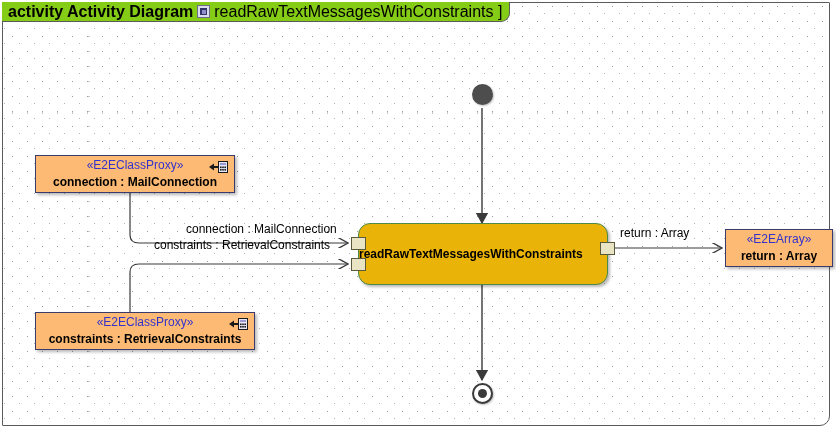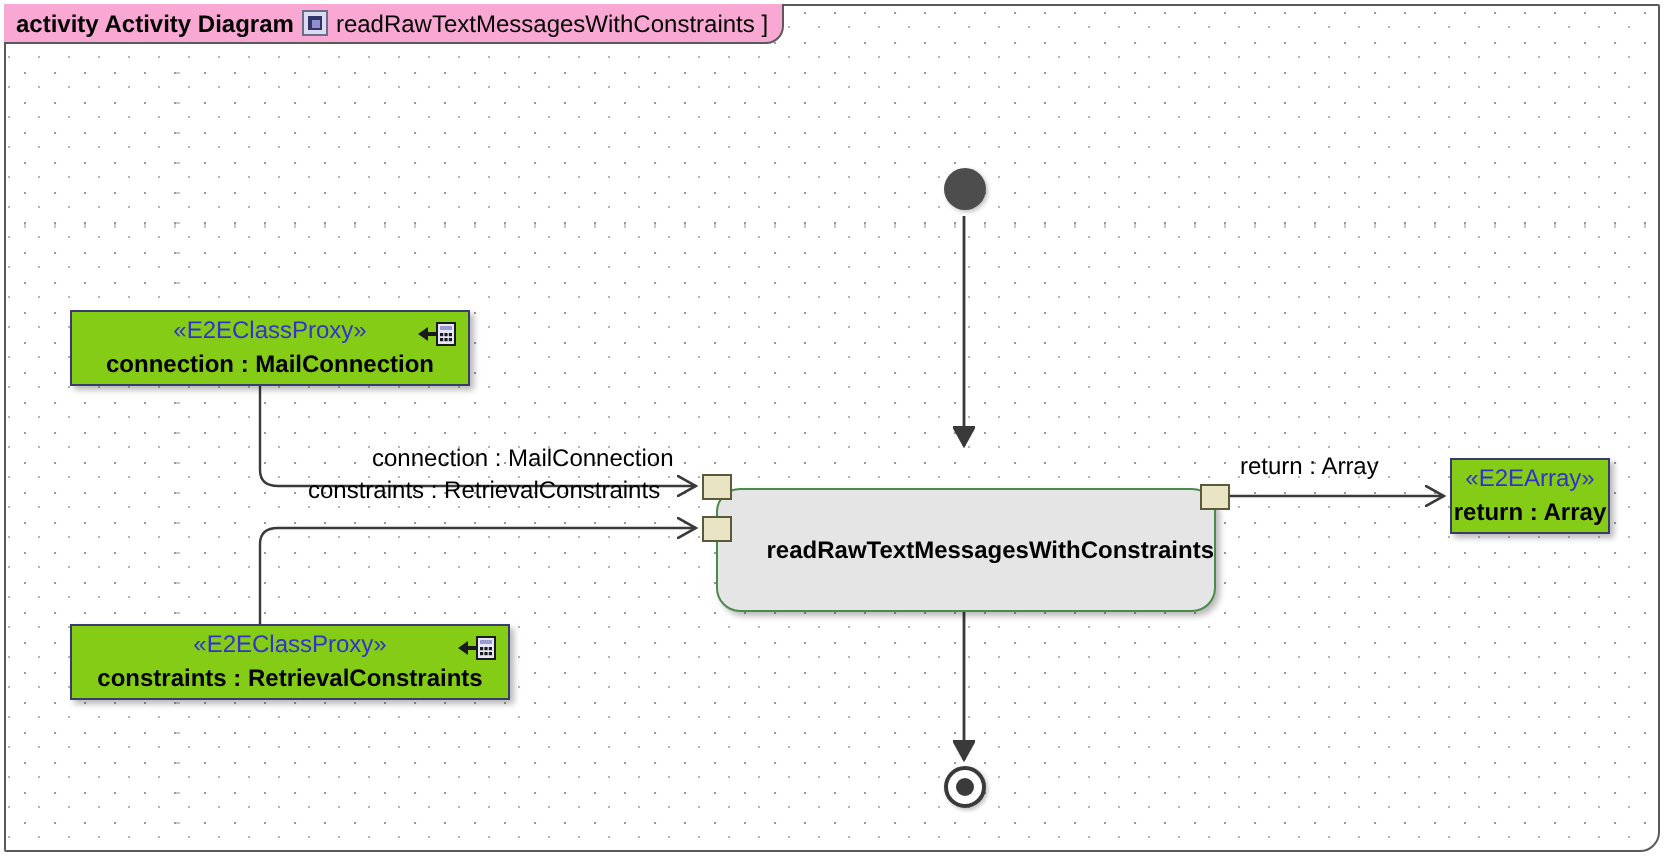--- a/index.html
+++ b/index.html
@@ -59,26 +59,26 @@
   .frame-tab {
     position: absolute;
     left: 2px;
     top: 2px;
     height: 20px;
     box-sizing: border-box;
     padding: 0 7px 0 6px;
     display: flex;
     align-items: center;
     gap: 4px;
-    background: #f9a8d4;
+    background: #84cc16;
     border: 1px solid #5a5a5a;
     border-left: none;
     border-top: none;
     border-radius: 0 0 9px 0;
-    font-size: 12px;
+    font-size: 16px;
     color: #000000;
     white-space: nowrap;
     z-index: 6;
   }
   .frame-tab .kw { font-weight: bold; }
   .frame-tab .nm { font-weight: normal; }
   .mini-icon {
     display: inline-block;
     width: 13px;
     height: 13px;
@@ -131,28 +131,27 @@
     width: 9px; height: 9px;
     border-radius: 50%;
     background: #3a3a3a;
   }
 
   .action-node {
     position: absolute;
     box-sizing: border-box;
     border: 1px solid #4c8a4c;
     border-radius: 12px;
-    background: #e5e5e5;
+    background: #eab308;
     box-shadow: 2px 2px 3px rgba(0,0,0,0.28);
     display: flex;
     flex-direction: column;
-    align-items: flex-end;
+    align-items: flex-start;
     justify-content: center;
     z-index: 3;
-    margin-top: 21px;
   }
   .action-title {
     font-size: 12px;
     font-weight: bold;
     color: #000000;
     line-height: 15px;
   }
   .action-sub {
     font-size: 12px;
     color: #000000;
@@ -166,21 +165,21 @@
     box-sizing: border-box;
     border: 1px solid #5a5a3a;
     background: #e8e4c4;
     z-index: 5;
   }
 
   .proxy-node {
     position: absolute;
     box-sizing: border-box;
     border: 1px solid #3a3a6b;
-    background: #84cc16;
+    background: #fdba74;
     box-shadow: 2px 2px 3px rgba(0,0,0,0.28);
     z-index: 3;
   }
   .proxy-stereo {
     text-align: center;
     font-size: 12px;
     color: #3333cc;
     line-height: 17px;
     padding-top: 1px;
   }
@@ -297,18 +296,18 @@
       <rect x="11" y="2" width="6" height="2" fill="#9a9ad0"></rect>
       <rect x="11" y="5.5" width="1.6" height="1.6" fill="#1a1a1a"></rect>
       <rect x="13.2" y="5.5" width="1.6" height="1.6" fill="#1a1a1a"></rect>
       <rect x="15.4" y="5.5" width="1.6" height="1.6" fill="#1a1a1a"></rect>
       <rect x="11" y="8" width="1.6" height="1.6" fill="#1a1a1a"></rect>
       <rect x="13.2" y="8" width="1.6" height="1.6" fill="#1a1a1a"></rect>
       <rect x="15.4" y="8" width="1.6" height="1.6" fill="#1a1a1a"></rect>
     </svg>
   </div>
 
-  <div class="proxy-node" style="left:725px; top:229px; width:80px; height:38px;">
+  <div class="proxy-node" style="left:725px; top:229px; width:108px; height:38px;">
     <div class="proxy-stereo">«E2EArray»</div>
     <div class="proxy-name">return : Array</div>
   </div>
 
 </div>
 
 </body></html>

